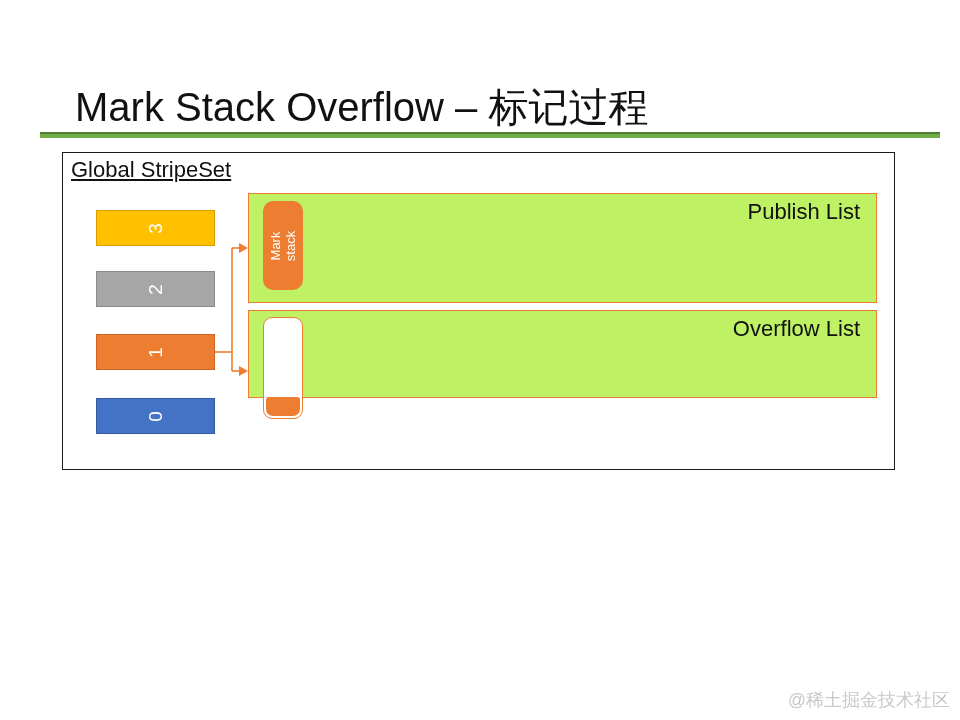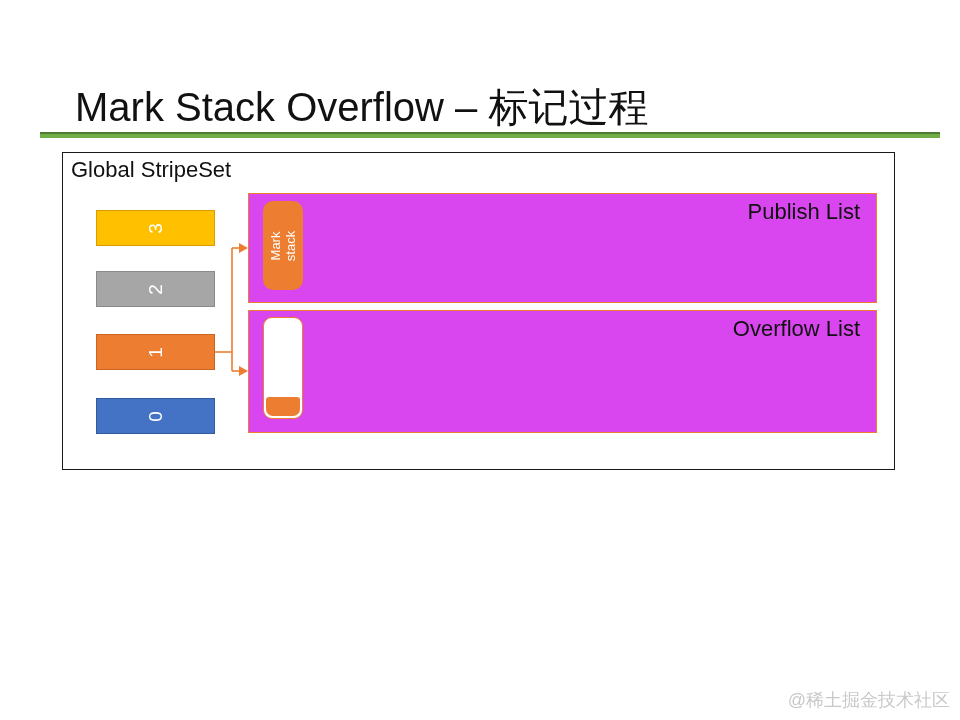--- a/index.html
+++ b/index.html
@@ -14,37 +14,37 @@
   }
   .title-rule{
     position:absolute;left:40px;top:132px;width:900px;height:6px;
     background:linear-gradient(180deg,#4e7a31 0%,#4e7a31 34%,#70ad47 34%,#70ad47 100%);
   }
   
   .global-box{
     position:absolute;left:62px;top:152px;width:833px;height:318px;
     border:1.6px solid #1a1a1a;background:#fff;box-sizing:border-box;
   }
-  .global-label{position:absolute;left:8px;top:4px;font-size:22px;color:#111;}
+  .global-label{position:absolute;left:8px;top:4px;font-size:22px;color:#111;text-decoration:underline;}
   .stripe{
     position:absolute;left:33px;width:119px;height:36px;box-sizing:border-box;
     display:flex;align-items:center;justify-content:center;
   }
   .stripe .digit{color:#fff;font-size:19px;transform:rotate(-90deg);line-height:1;}
   .stripe-3{top:57px;background:#FFC000;border:1px solid #d89e00;}
   .stripe-2{top:118px;background:#A6A6A6;border:1px solid #8a8a8a;}
   .stripe-1{top:181px;background:#ED7D31;border:1px solid #cc6424;}
   .stripe-0{top:245px;background:#4472C4;border:1px solid #35599c;}
   .connectors{position:absolute;left:0;top:0;pointer-events:none;}
   .list-box{
     position:absolute;left:185px;width:629px;border:1.4px solid #ED7D31;
-    background:#d946ef;box-sizing:border-box;padding-left:7px;
+    background:#bef264;box-sizing:border-box;padding-left:7px;
   }
   .publish-box{top:40px;height:110px;}
-  .overflow-box{top:157px;height:123px;}
+  .overflow-box{top:157px;height:88px;}
   .list-label{position:absolute;right:16px;top:5px;font-size:22px;color:#111;}
   .mark-stack{
     position:absolute;left:14px;top:7px;width:40px;height:89px;border-radius:10px;
     background:#ED7D31;display:flex;align-items:center;justify-content:center;
   }
   .mark-stack .mark-rot{
     width:52px;transform:rotate(-90deg);color:#fff;font-size:13px;line-height:15px;
     text-align:center;
   }
   .of-slot{

